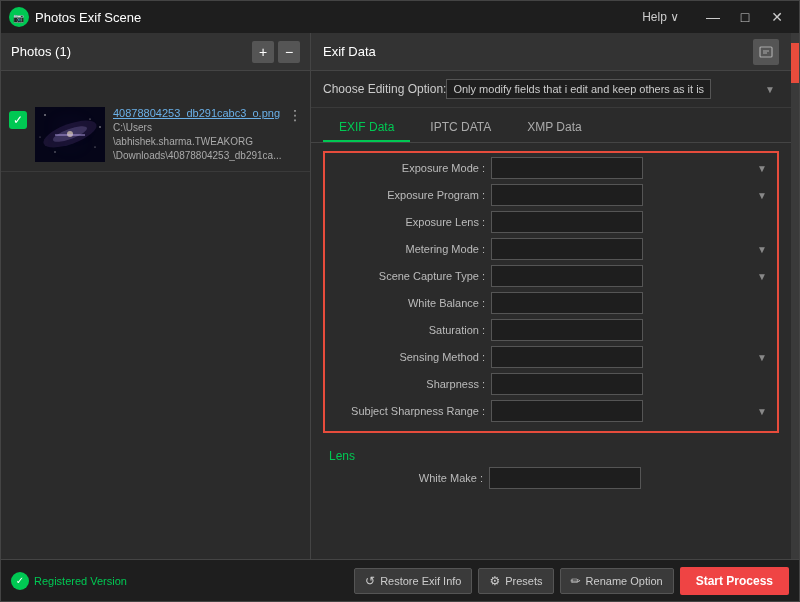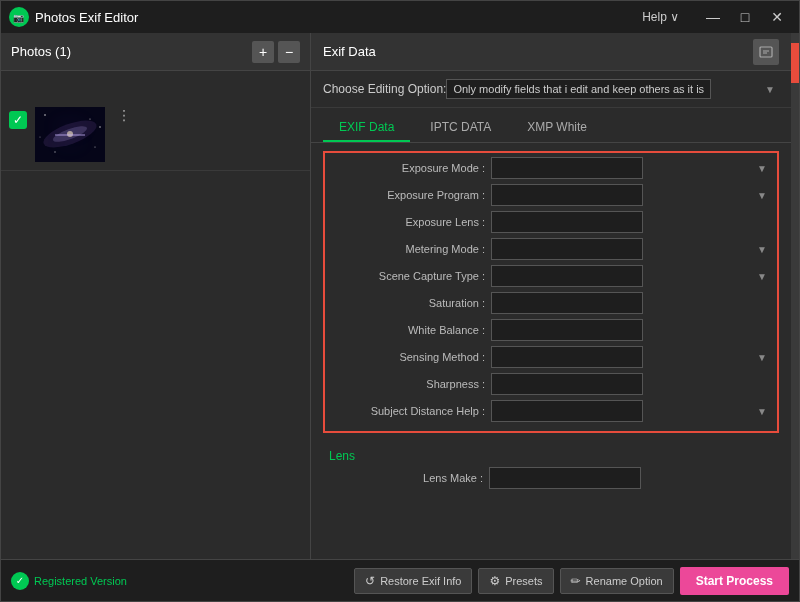--- a/index.html
+++ b/index.html
@@ -357,21 +357,21 @@
       cursor: pointer;
       margin-left: 6px;
       border-radius: 2px;
     }
     .bottom-btn .btn-icon {
       margin-right: 5px;
       font-size: 12px;
     }
 
     .start-process-btn {
-      background: #ec4899;
+      background: #ef4444;
       border: none;
       color: #fff;
       font-size: 12px;
       font-weight: 600;
       padding: 7px 16px;
       cursor: pointer;
       margin-left: 6px;
       border-radius: 2px;
     }
 
@@ -395,21 +395,21 @@
 
 <div class="app-window">
 
   <div class="title-bar">
     <div class="title-bar-icon">
       <svg width="14" height="14" viewBox="0 0 14 14">
         <circle cx="7" cy="7" r="6" fill="#00c853"></circle>
         <text x="7" y="11" text-anchor="middle" font-size="9" fill="white" font-weight="bold">📷</text>
       </svg>
     </div>
-    <span class="title-bar-text">Photos Exif Editor</span>
+    <span class="title-bar-text">Photos Exif Scene</span>
     <div class="title-bar-controls">
       <span class="title-bar-help">Help ∨</span>
       <button class="title-btn">—</button>
       <button class="title-btn">□</button>
       <button class="title-btn close">✕</button>
     </div>
   </div>
 
   <div class="main-content">
 
@@ -432,20 +432,28 @@
             <circle cx="35" cy="27" r="3" fill="rgba(255,240,200,0.6)"></circle>
 
             <circle cx="10" cy="8" r="0.8" fill="white" opacity="0.8"></circle>
             <circle cx="55" cy="12" r="0.6" fill="white" opacity="0.7"></circle>
             <circle cx="20" cy="45" r="0.7" fill="white" opacity="0.6"></circle>
             <circle cx="60" cy="40" r="0.5" fill="white" opacity="0.8"></circle>
             <circle cx="5" cy="30" r="0.6" fill="white" opacity="0.5"></circle>
             <circle cx="65" cy="20" r="0.8" fill="white" opacity="0.7"></circle>
           </svg>
         </div>
+        <div class="photo-info">
+          <div class="photo-filename">40878804253_db291cabc3_o.png</div>
+          <div class="photo-path">
+            <span>C:\Users</span><br>
+            <span>\abhishek.sharma.TWEAKORG</span><br>
+            <span>\Downloads\40878804253_db291ca...</span>
+          </div>
+        </div>
         <span class="photo-more">⋮</span>
       </div>
     </div>
 
     <div class="right-panel">
       <div class="exif-header">
         <span class="exif-title">Exif Data</span>
         <button class="exif-icon-btn">
           <svg width="14" height="14" viewBox="0 0 14 14" fill="none">
             <rect x="1" y="2" width="12" height="10" rx="1" stroke="#aaa" stroke-width="1.2"></rect>
@@ -458,21 +466,21 @@
         <span class="editing-option-label">Choose Editing Option:</span>
         <div class="field-wrapper">
           <select class="editing-option-select"><option>Only modify fields that i edit and keep others as it is</option></select>
           <span class="arrow">▼</span>
         </div>
       </div>
 
       <div class="tabs-row">
         <div class="tab active">EXIF Data</div>
         <div class="tab">IPTC DATA</div>
-        <div class="tab">XMP White</div>
+        <div class="tab">XMP Data</div>
       </div>
 
       <div class="fields-area">
 
         <div class="red-section">
 
           <div class="field-row">
             <span class="field-label">Exposure Mode :</span>
             <div class="field-wrapper">
               <input class="field-input" type="text" value="" style="">
@@ -505,61 +513,61 @@
 
           <div class="field-row">
             <span class="field-label">Scene Capture Type :</span>
             <div class="field-wrapper">
               <input class="field-input" type="text" value="" style="">
               <span class="arrow">▼</span>
             </div>
           </div>
 
           <div class="field-row">
+            <span class="field-label">White Balance :</span>
+            <div class="field-wrapper">
+              <input class="field-input" type="text" value="" style="">
+            </div>
+          </div>
+
+          <div class="field-row">
             <span class="field-label">Saturation :</span>
             <div class="field-wrapper">
               <input class="field-input" type="text" value="" style="">
             </div>
           </div>
 
           <div class="field-row">
-            <span class="field-label">White Balance :</span>
-            <div class="field-wrapper">
-              <input class="field-input" type="text" value="" style="">
-            </div>
-          </div>
-
-          <div class="field-row">
             <span class="field-label">Sensing Method :</span>
             <div class="field-wrapper">
               <input class="field-input" type="text" value="" style="">
               <span class="arrow">▼</span>
             </div>
           </div>
 
           <div class="field-row">
             <span class="field-label">Sharpness :</span>
             <div class="field-wrapper">
               <input class="field-input" type="text" value="" style="">
             </div>
           </div>
 
           <div class="field-row">
-            <span class="field-label">Subject Distance Help :</span>
+            <span class="field-label">Subject Sharpness Range :</span>
             <div class="field-wrapper">
               <input class="field-input" type="text" value="" style="">
               <span class="arrow">▼</span>
             </div>
           </div>
         </div>
 
         <div class="section-header">Lens</div>
 
         <div class="field-row">
-          <span class="field-label">Lens Make :</span>
+          <span class="field-label">White Make :</span>
           <div class="field-wrapper">
             <input class="field-input" type="text" value="" style="">
           </div>
         </div>
       </div>
     </div>
 
     <div class="scroll-indicator">
       <div class="scroll-thumb"></div>
     </div>

